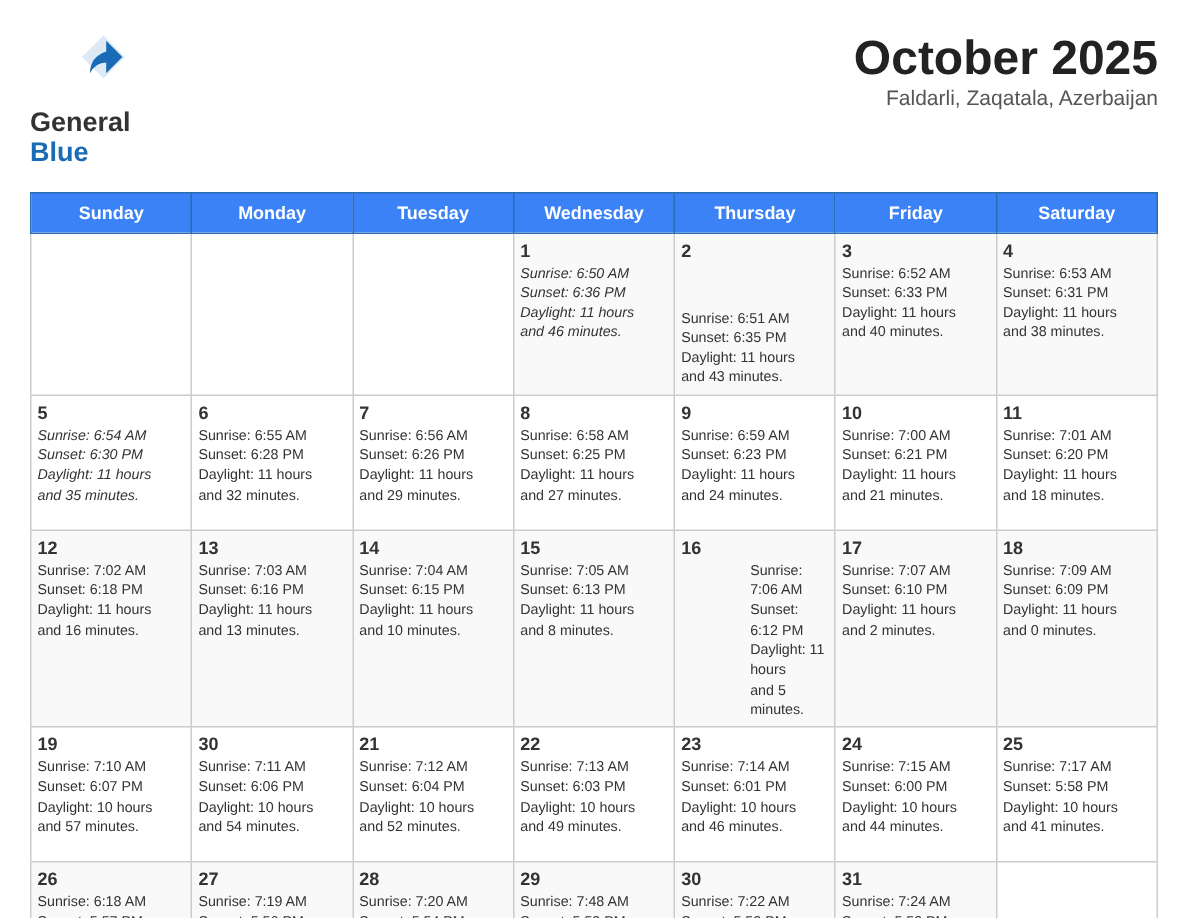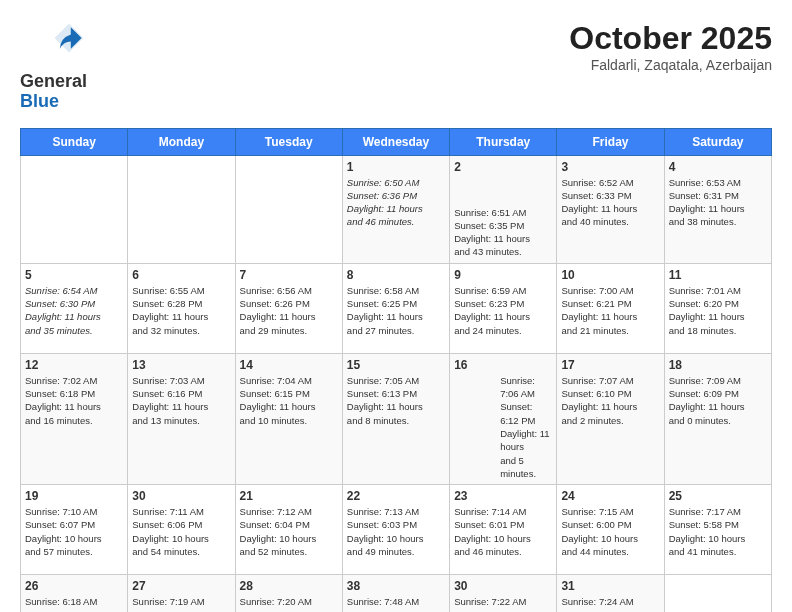--- a/index.html
+++ b/index.html
@@ -318,21 +318,21 @@
 and 36 minutes.</div>
         </td>
         <td>
           <span class="day-num">28</span>
           <div class="day-info" style="white-space: pre-line;">Sunrise: 7:20 AM
 Sunset: 5:54 PM
 Daylight: 10 hours
 and 34 minutes.</div>
         </td>
         <td>
-          <span class="day-num">38</span>
+          <span class="day-num">29</span>
           <div class="day-info" style="white-space: pre-line;">Sunrise: 7:48 AM
 Sunset: 5:53 PM
 Daylight: 10 hours
 and 31 minutes.</div>
         </td>
         <td>
           <span class="day-num">30</span>
           <div class="day-info" style="white-space: pre-line;">Sunrise: 7:22 AM
 Sunset: 5:52 PM
 Daylight: 10 hours

